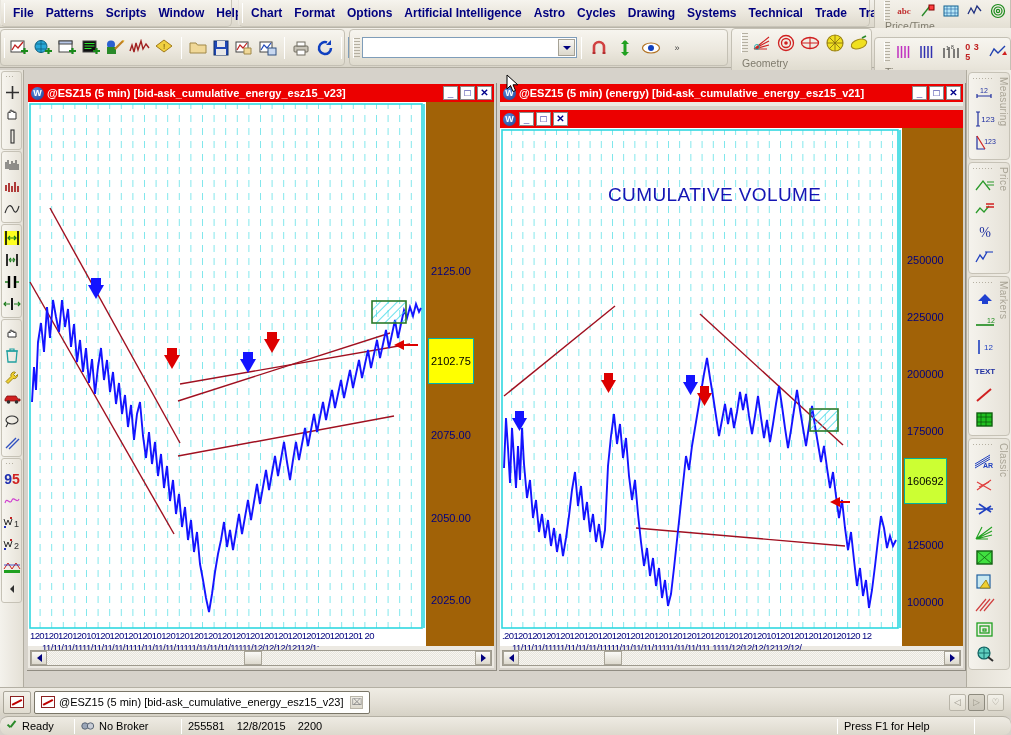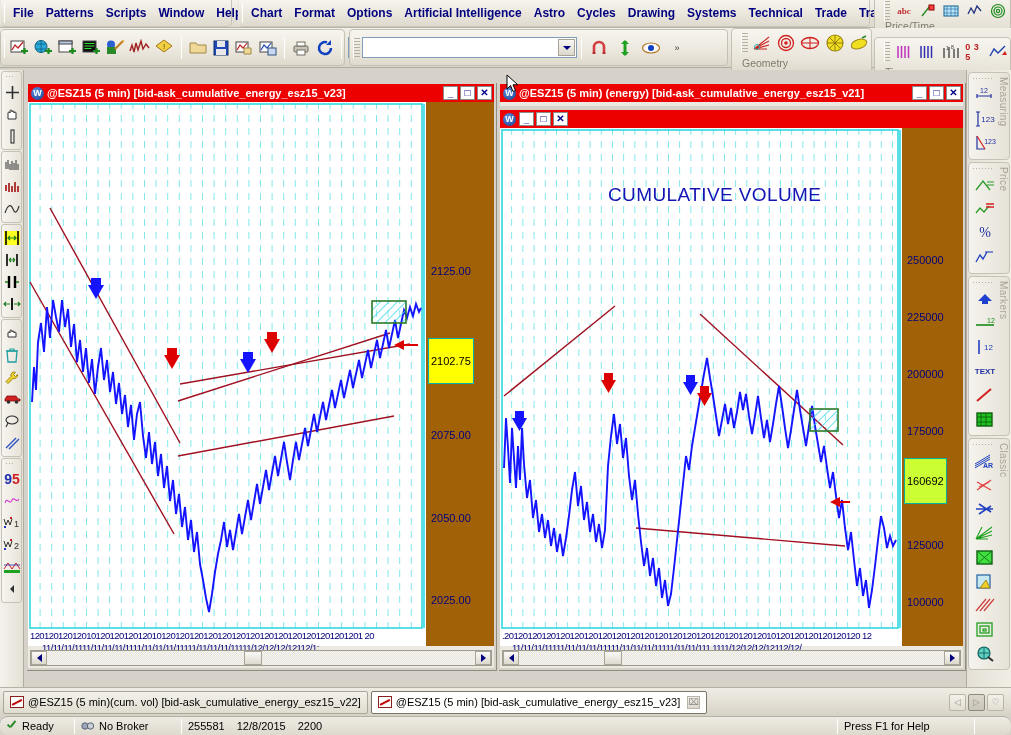--- a/index.html
+++ b/index.html
@@ -1035,21 +1035,20 @@
 
   </div>
 
   <svg style="position:absolute; left:506px; top:74px; pointer-events:none;" width="14" height="20" viewBox="0 0 14 20">
     <path d="M1 1 L1 15 L4.5 11.5 L7 17.5 L9.5 16.5 L7 10.8 L11.8 10.8 Z" fill="#fff" stroke="#000" stroke-width="1"></path>
   </svg>
 
   <div class="taskbar">
     <div class="taskbtn">
       <span class="tb-ico"></span>
-      <span>@ESZ15 (5 min)(cum. vol) [bid-ask_cumulative_energy_esz15_v22]</span>
     </div>
     <div class="taskbtn active">
       <span class="tb-ico"></span>
       <span>@ESZ15 (5 min) [bid-ask_cumulative_energy_esz15_v23]</span>
       <span class="xmini">⌧</span>
     </div>
     <div class="task-nav">
       <div class="navbtn">◁</div>
       <div class="navbtn sel">▷</div>
       <div class="navbtn">♡</div>

